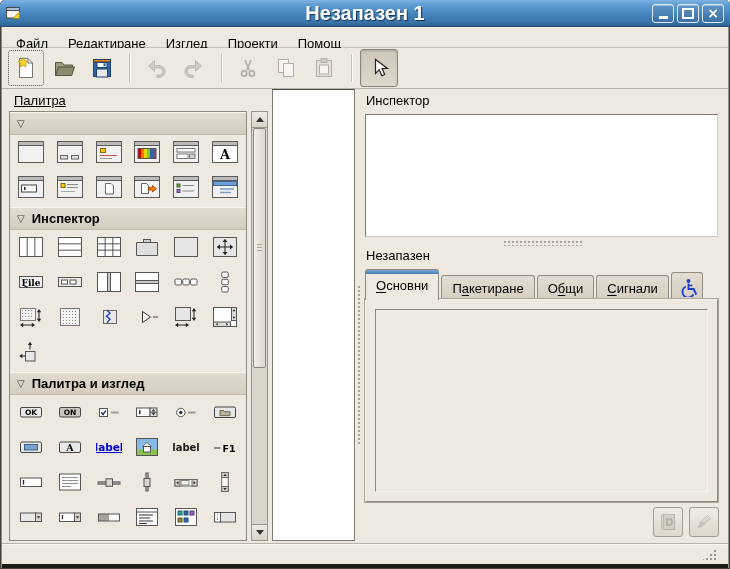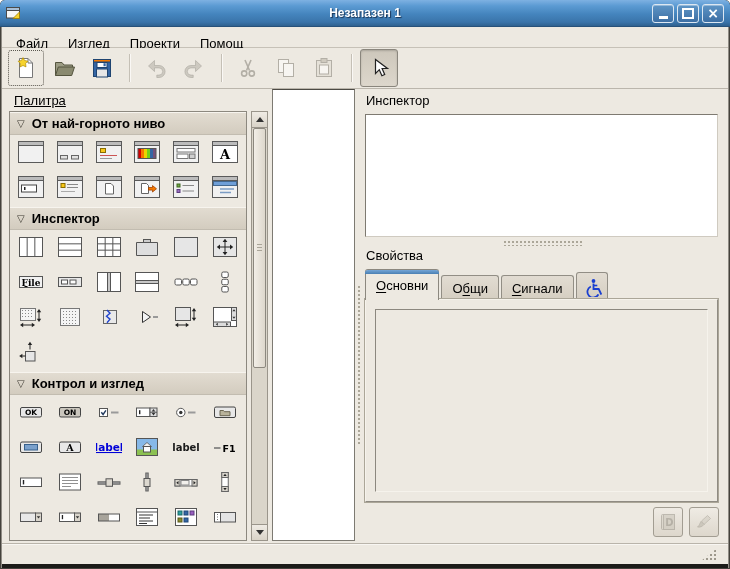--- a/index.html
+++ b/index.html
@@ -8,21 +8,21 @@
     background:#EDE9E1;color:#000;
     font-family:"Liberation Sans","DejaVu Sans",sans-serif;font-size:13px;
     border-radius:5px 5px 0 0;
     box-shadow: inset 0 0 0 1px #44423c, inset 2px 0 0 #908c85, inset -2px 0 0 #908c85, inset 0 -6px 0 #1b1b18;
   }
   
   .titlebar{position:absolute;left:0;top:0;right:0;height:26px;
     background:linear-gradient(180deg,#7eb1e2 0%,#5c9bd3 22%,#4484bd 55%,#3a74aa 85%,#2f618f 100%);
     border-bottom:1px solid #27517a;display:flex;align-items:center;border-radius:5px 5px 0 0;}
   .win-icon{width:18px;height:16px;margin-left:5px;display:flex;align-items:center;}
-  .title{position:absolute;left:0;right:0;text-align:center;font-weight:bold;font-size:12px;color:#fff;
+  .title{position:absolute;left:0;right:0;text-align:center;font-weight:bold;font-size:20px;color:#fff;
     text-shadow:1px 1px 1px rgba(16,38,66,.85);}
   .winbtns{margin-left:auto;display:flex;gap:3px;margin-right:6px;position:relative;z-index:2;}
   .winbtn{width:20px;height:17px;border-radius:3px;border:1px solid #dce7f2;
     background:linear-gradient(#5e95c6,#3d6fa4);display:flex;align-items:center;justify-content:center;
     box-shadow:inset 0 1px 0 rgba(255,255,255,.35);}
   .g-min{width:9px;height:3px;background:#fff;margin-top:8px;}
   .g-max{width:8px;height:7px;border:2px solid #fff;}
   .g-close{color:#fff;font-weight:bold;font-size:14px;line-height:1;font-family:"DejaVu Sans",sans-serif;}
   
   .menubar{position:absolute;left:2px;right:2px;top:27px;height:20px;display:flex;align-items:center;
@@ -121,20 +121,21 @@
           <span class="g-max"></span>
         </div>
       <div class="winbtn">
           <span class="g-close">×</span>
         </div>
     </div>
   </div>
 
   <div class="menubar">
       <div class="menu-item"><u>Ф</u>айл</div>
+      <div class="menu-item"><u>Р</u>едактиране</div>
       <div class="menu-item"><u>И</u>зглед</div>
       <div class="menu-item"><u>П</u>роекти</div>
       <div class="menu-item">Помо<u>щ</u></div>
     </div>
 
   <div class="toolbar">
       <div class="tbtn focused">
         <span class="icn">
           <svg width="24" height="24" viewBox="0 0 24 24">
             <path d="M5.5 2.5h8.5l4.5 4.5v14.5H5.5z" fill="#fff" stroke="#777" stroke-width="1"></path>
@@ -214,21 +215,20 @@
             <path d="M8.5 3.5v14l3.8-3.8 2.6 6 2.8-1.2-2.6-6h5.4z" fill="#fdfdfd" stroke="#222" stroke-width="1.2"></path>
           </svg>
         </span>
       </div>
     </div>
 
   <div class="palette-label">Палитра</div>
   <div class="palette">
       <div class="psec-header">
         <span class="expander">▽</span>
-        <span>От най-горното ниво</span>
       </div>
       <div class="pgrid">
         <div class="pcell">
           <span class="icn"><svg width="26" height="22" viewBox="0 0 26 22">
               <rect x="0.5" y="0.5" width="25" height="21" fill="#f1f1f1" stroke="#5a5a5a"></rect>
               <rect x="0.5" y="0.5" width="25" height="4" fill="#bcbcbc" stroke="#5a5a5a"></rect>
             </svg></span>
         </div>
         <div class="pcell">
           <span class="icn"><svg width="26" height="22" viewBox="0 0 26 22">
@@ -511,21 +511,21 @@
               <rect x="7.5" y="11.5" width="9.5" height="9.5" fill="#e6e6e6" stroke="#555"></rect>
               <line x1="12" y1="4.8" x2="12" y2="9.5" stroke="#222" stroke-width="1"></line>
               <path d="M12 1.8l-2.2 3.2h4.4z" fill="#222"></path>
               <line x1="4.2" y1="16" x2="7.5" y2="16" stroke="#222" stroke-width="1"></line>
               <path d="M1.2 16l3.2-2.2v4.4z" fill="#222"></path>
             </svg></span>
         </div>
       </div>
       <div class="psec-header">
         <span class="expander">▽</span>
-        <span>Контрол и изглед</span>
+        <span>Палитра и изглед</span>
       </div>
       <div class="pgrid">
         <div class="pcell">
           <span class="icn"><svg width="26" height="22" viewBox="0 0 26 22">
               <rect x="2.5" y="6.5" width="21" height="9.5" rx="1.5" fill="#e8e8e8" stroke="#444"></rect>
               <text x="13" y="13.8" font-size="7.5" font-weight="bold" font-family="'DejaVu Sans',sans-serif" text-anchor="middle" fill="#000">OK</text>
             </svg></span>
         </div>
         <div class="pcell">
           <span class="icn"><svg width="26" height="22" viewBox="0 0 26 22">
@@ -715,23 +715,24 @@
       </div>
   </div>
 
   <div class="canvas"></div>
   <div class="vpaned-handle"></div>
 
   <div class="right-panel">
     <div class="inspector-label">Инспектор</div>
     <div class="inspector-box"></div>
     <div class="hpaned-handle"></div>
-    <div class="props-label">Свойства</div>
+    <div class="props-label">Незапазен</div>
     <div class="tabbar">
         <div class="tab active"><u>О</u>сновни</div>
+        <div class="tab">П<u>а</u>кетиране</div>
         <div class="tab">О<u>б</u>щи</div>
         <div class="tab"><u>С</u>игнали</div>
         <div class="tab icontab">
           <span class="icn">
             <svg width="20" height="20" viewBox="0 0 20 20">
               <circle cx="11.5" cy="4" r="1.9" fill="#1a3fd0"></circle>
               <path d="M11.5 6.5v5.5h5.2l2.6 5.5" fill="none" stroke="#1a3fd0" stroke-width="1.8"></path>
               <path d="M11.5 8.5h3.8" fill="none" stroke="#1a3fd0" stroke-width="1.6"></path>
               <path d="M8.8 9.5a5.8 5.8 0 1 0 7.6 7.9" fill="none" stroke="#1a3fd0" stroke-width="1.8"></path>
             </svg>

